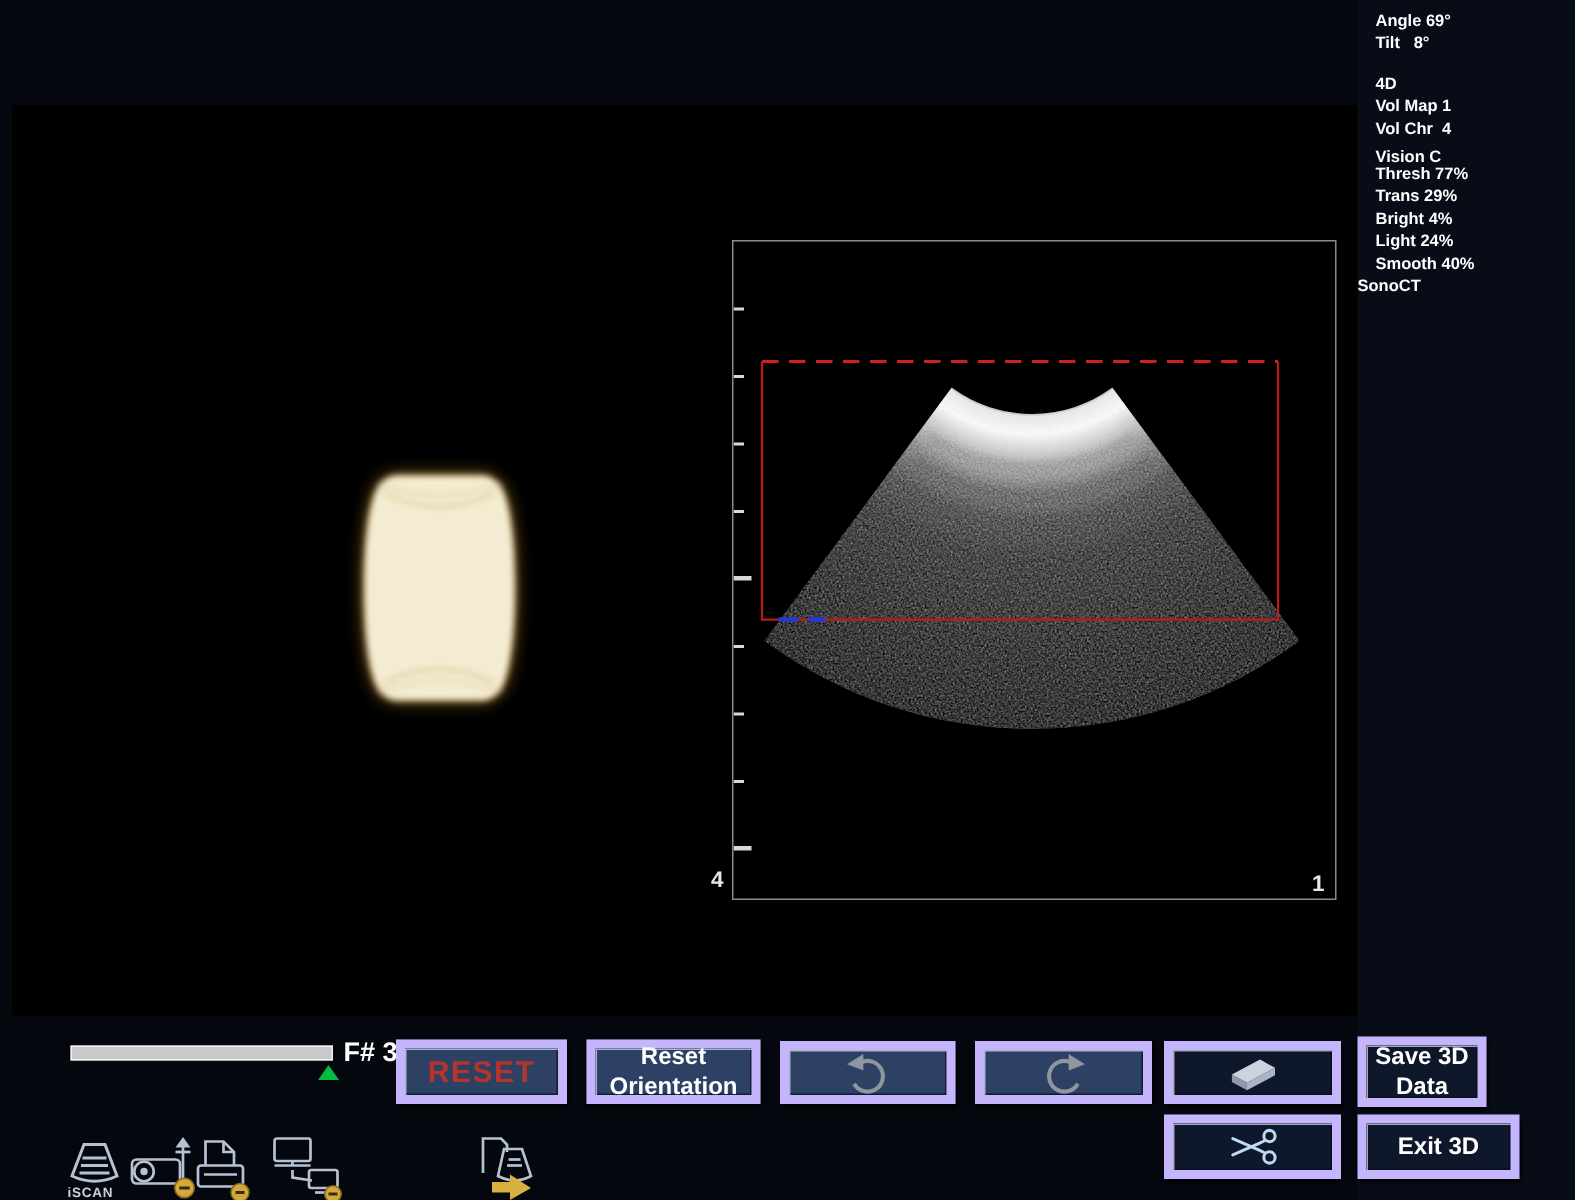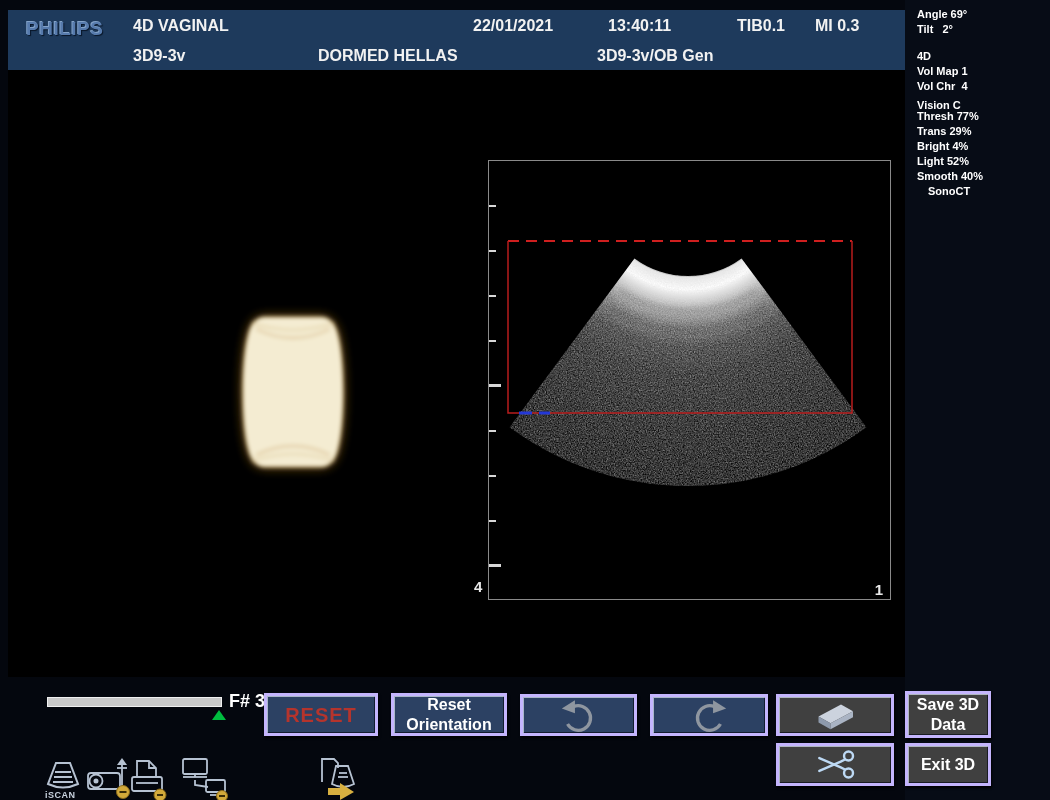--- a/index.html
+++ b/index.html
@@ -26,73 +26,62 @@
   .fl-left{left:466px;top:508px;}
   .fl-right{right:7px;bottom:1px;}
 
   
   .slider-track{position:absolute;left:47px;top:697px;width:175px;height:10px;background:#c9c9c9;border:1px solid #f0f0f0;}
   .slider-marker{position:absolute;left:212px;top:710px;width:0;height:0;
     border-left:7px solid transparent;border-right:7px solid transparent;border-bottom:10px solid #00bd3f;}
   .fnum{position:absolute;left:229px;top:691px;color:#fff;font-weight:bold;font-size:18px;}
 
   .btn{position:absolute;display:flex;flex-direction:column;align-items:center;justify-content:center;
-       background:#2c4163;border:3px solid #c4b5fd;cursor:pointer;
+       background:#2c4163;border:6px solid #c4b5fd;cursor:pointer;
        box-shadow:inset 1px 1px 0 rgba(222,233,245,.7),inset -1px -1px 0 rgba(4,9,18,.65),1px 2px 2px rgba(0,0,0,.9);
        color:#fff;font-weight:bold;font-size:16px;line-height:1.2;text-align:center;}
-  .btn.steel{background:#404040;}
+  .btn.steel{background:#0f172a;}
   .btn-reset{left:264px;top:693px;width:114px;height:43px;}
   .btn-reset .lbl{color:#b5342c;font-size:20px;letter-spacing:1px;}
   .btn-reset-orient{left:391px;top:693px;width:116px;height:43px;}
   .btn-rot-ccw{left:520px;top:694px;width:117px;height:42px;}
   .btn-rot-cw{left:650px;top:694px;width:118px;height:42px;}
   .btn-eraser{left:776px;top:694px;width:118px;height:42px;}
   .btn-save{left:905px;top:691px;width:86px;height:47px;}
   .btn-scissors{left:776px;top:743px;width:118px;height:43px;}
-  .btn-exit{left:905px;top:743px;width:86px;height:43px;}
+  .btn-exit{left:905px;top:743px;width:108px;height:43px;}
 
   
   .sicon{position:absolute;display:flex;flex-direction:column;align-items:flex-start;cursor:pointer;}
   .icon-iscan{left:45px;top:761px;}
   .iscan-label{color:#c8d2de;font-weight:bold;font-size:9px;margin-top:1px;letter-spacing:.5px;}
   .icon-recorder{left:84px;top:756px;}
   .icon-printer{left:128px;top:759px;}
   .icon-network{left:180px;top:756px;}
   .icon-export{left:314px;top:756px;}
 </style>
 </head>
 <body>
 
 <div class="screen">
 
-  <div class="topbar">
-    <div class="brand">PHILIPS</div>
-    <div class="t r1" style="left:125px">4D VAGINAL</div>
-    <div class="t r1" style="left:465px">22/01/2021</div>
-    <div class="t r1" style="left:600px">13:40:11</div>
-    <div class="t r1" style="left:729px">TIB0.1</div>
-    <div class="t r1" style="left:807px">MI 0.3</div>
-    <div class="t r2" style="left:125px">3D9-3v</div>
-    <div class="t r2" style="left:310px">DORMED HELLAS</div>
-    <div class="t r2" style="left:589px">3D9-3v/OB Gen</div>
-  </div>
 
   <div class="sidebar">
     <div class="sb" style="top:8px">Angle 69°</div>
-    <div class="sb" style="top:23px">Tilt   2°</div>
+    <div class="sb" style="top:23px">Tilt   8°</div>
     <div class="sb mode" style="top:50px">4D</div>
     <div class="sb" style="top:65px">Vol Map 1</div>
     <div class="sb" style="top:80px">Vol Chr  4</div>
     <div class="sb" style="top:99px">Vision C</div>
     <div class="sb" style="top:110px">Thresh 77%</div>
     <div class="sb" style="top:125px">Trans 29%</div>
     <div class="sb" style="top:140px">Bright 4%</div>
-    <div class="sb" style="top:155px">Light 52%</div>
+    <div class="sb" style="top:155px">Light 24%</div>
     <div class="sb" style="top:170px">Smooth 40%</div>
-    <div class="sb" style="top:185px;left:23px">SonoCT</div>
+    <div class="sb" style="top:185px;left:0">SonoCT</div>
   </div>
 
   <div class="viewport">
 
     <svg class="render3d" width="150" height="190" viewBox="0 0 150 190">
       <defs>
         <filter id="halo" x="-60%" y="-60%" width="220%" height="220%">
             <feGaussianBlur stdDeviation="6"></feGaussianBlur>
           </filter>
         <filter id="soft" x="-30%" y="-30%" width="160%" height="160%">

